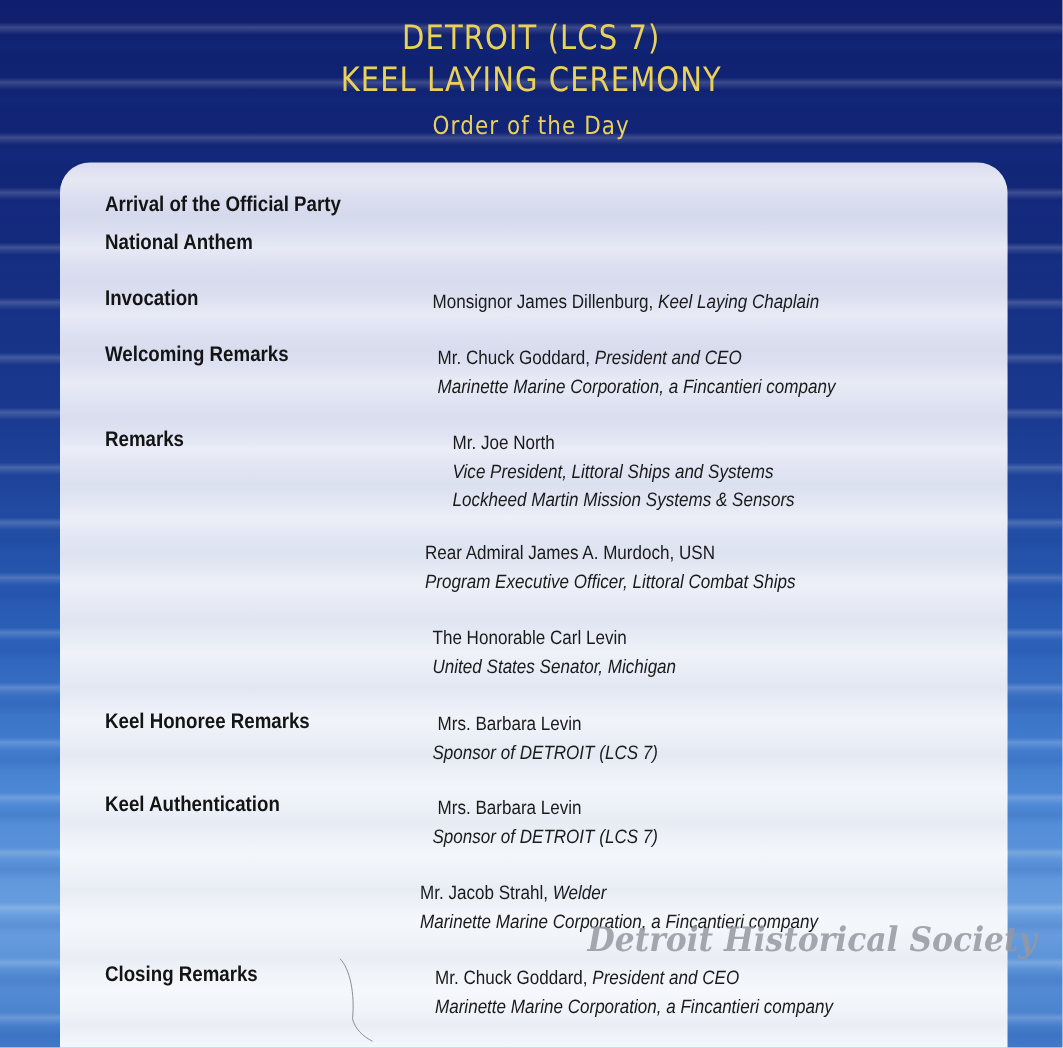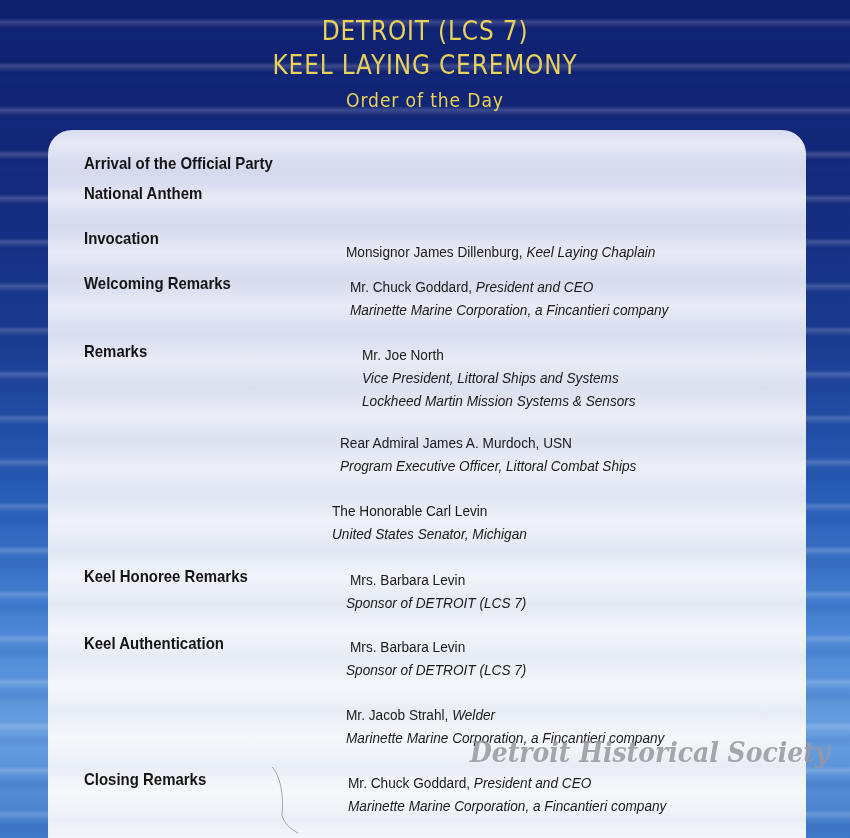--- a/index.html
+++ b/index.html
@@ -76,21 +76,21 @@
   <div class="row" style="top:24px">
     <span class="event">Arrival of the Official Party</span>
   </div>
 
   <div class="row" style="top:54px">
     <span class="event">National Anthem</span>
   </div>
 
   <div class="row" style="top:99px">
     <span class="event">Invocation</span>
-    <div class="person" style="top:11px">
+    <div class="person" style="top:1px">
       <span class="pline"><span>Monsignor James Dillenburg, </span><i>Keel Laying Chaplain</i></span>
     </div>
   </div>
 
   <div class="row" style="top:144px">
     <span class="event">Welcoming Remarks</span>
     <div class="person" style="top:1px; left:302px">
       <span class="pline"><span>Mr. Chuck Goddard, </span><i>President and CEO</i></span>
       <span class="pline it">Marinette Marine Corporation, a Fincantieri company</span>
     </div>
@@ -106,21 +106,21 @@
   </div>
 
   <div class="row" style="top:301px">
     <div class="person" style="left:292px">
       <span class="pline">Rear Admiral James A. Murdoch, USN</span>
       <span class="pline it">Program Executive Officer, Littoral Combat Ships</span>
     </div>
   </div>
 
   <div class="row" style="top:369px">
-    <div class="person" style="left:284px">
+    <div class="person" style="left:298px">
       <span class="pline">The Honorable Carl Levin</span>
       <span class="pline it">United States Senator, Michigan</span>
     </div>
   </div>
 
   <div class="row" style="top:437px">
     <span class="event">Keel Honoree Remarks</span>
     <div class="person" style="top:1px; left:302px">
       <span class="pline">Mrs. Barbara Levin</span>
       <span class="pline it" style="margin-left:-4px">Sponsor of DETROIT (LCS 7)</span>
@@ -129,21 +129,21 @@
 
   <div class="row" style="top:504px">
     <span class="event">Keel Authentication</span>
     <div class="person" style="top:1px; left:302px">
       <span class="pline">Mrs. Barbara Levin</span>
       <span class="pline it" style="margin-left:-4px">Sponsor of DETROIT (LCS 7)</span>
     </div>
   </div>
 
   <div class="row" style="top:573px">
-    <div class="person" style="left:298px">
+    <div class="person" style="left:288px">
       <span class="pline"><span>Mr. Jacob Strahl, </span><i>Welder</i></span>
       <span class="pline it">Marinette Marine Corporation, a Fincantieri company</span>
     </div>
   </div>
 
   <div class="row" style="top:640px">
     <span class="event">Closing Remarks</span>
     <div class="person" style="top:1px; left:300px">
       <span class="pline"><span>Mr. Chuck Goddard, </span><i>President and CEO</i></span>
       <span class="pline it">Marinette Marine Corporation, a Fincantieri company</span>

